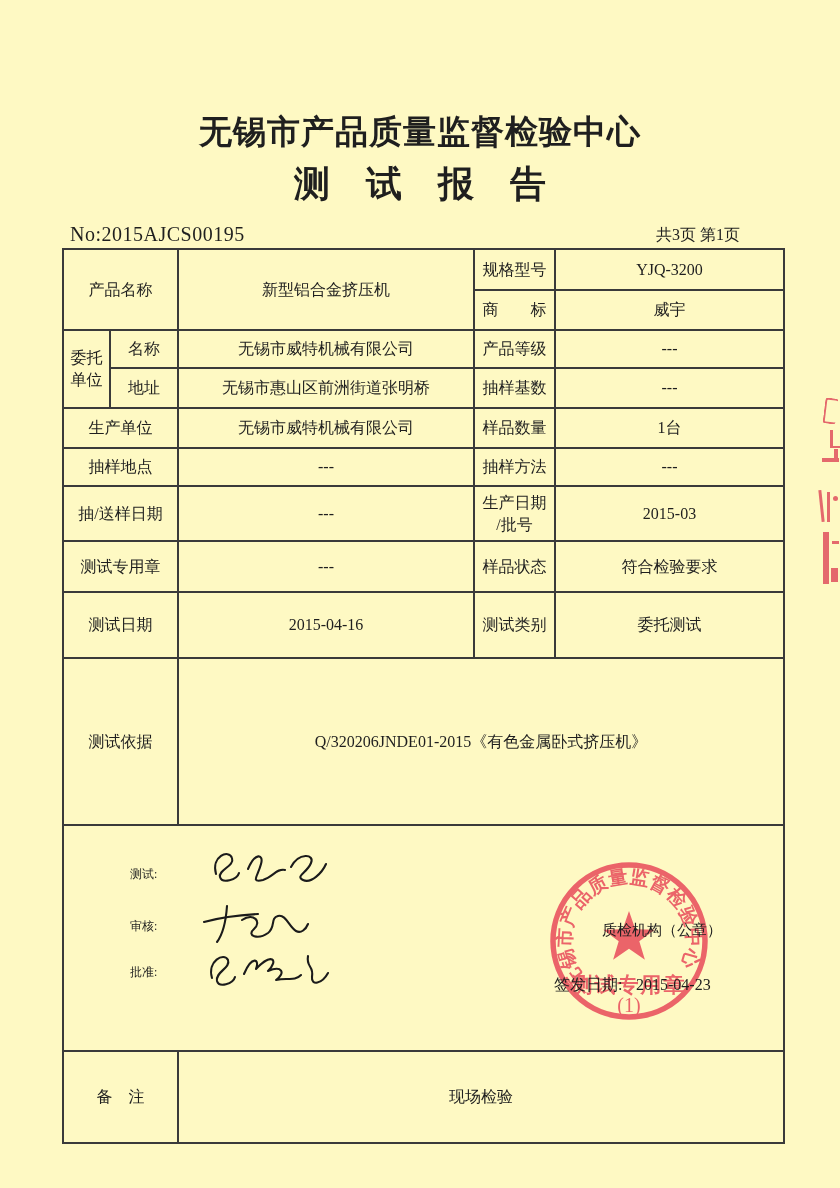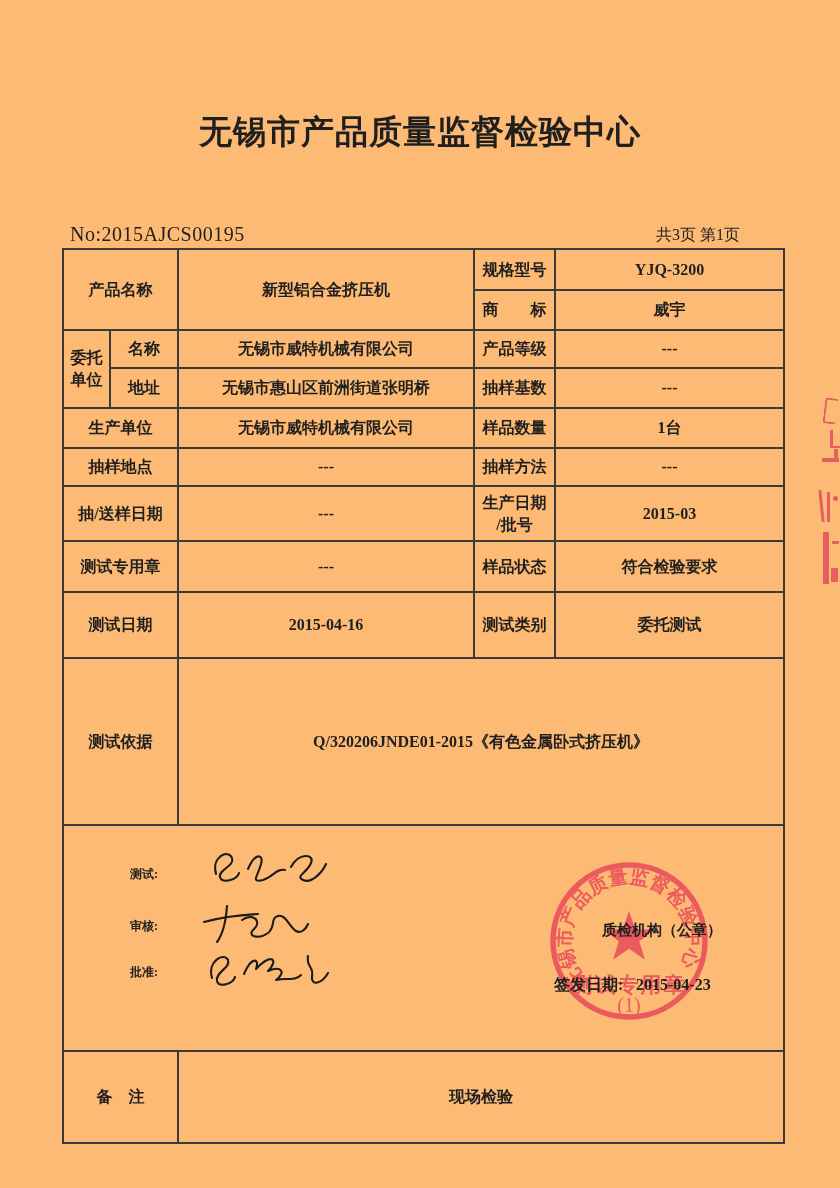--- a/index.html
+++ b/index.html
@@ -1,18 +1,18 @@
 <!DOCTYPE html>
 <html><head>
 <meta charset="utf-8">
 <style>
   html,body{margin:0;padding:0;background:#e9e9e9;}
   .page{
     position:relative;width:840px;height:1188px;margin:0 auto;
-    background:#fdba74;overflow:hidden;
+    background:#fef9c3;overflow:hidden;
     font-family:"Liberation Serif","DejaVu Serif",serif;
     color:#1f1f1f;
   }
   
   .title{
     position:absolute;top:110px;left:0;width:840px;
     text-align:center;font-size:33px;font-weight:bold;letter-spacing:1px;
   }
   .subtitle{
     position:absolute;top:160px;left:0;width:840px;
@@ -28,21 +28,20 @@
   
   table.report{
     position:absolute;left:62px;top:248px;width:721px;
     border-collapse:collapse;table-layout:fixed;
   }
   table.report td{
     border:2px solid #3a3a3a;
     text-align:center;vertical-align:middle;
     font-size:16px;padding:4px;line-height:1.35;
     white-space:pre-line;
-    font-weight:bold;
   }
   tr.h41{height:41px}tr.h40{height:40px}tr.h38{height:38px}
   tr.h55{height:55px}tr.h51{height:51px}tr.h50{height:66px}
   tr.h167{height:167px}tr.h183{height:183px}tr.h80{height:92px}
   td.left-val{text-align:left;padding-left:12px;border-radius:26px;}
   td.sig-cell{position:relative;}
   
   .sig-label{position:absolute;font-size:12px;}
   .sig-svg{position:absolute;}
   .sig-svg path{stroke:#1b1b1b;stroke-width:2.1;fill:none;
@@ -58,20 +57,21 @@
   
   .bleed{position:absolute;z-index:2;opacity:.85;}
   .bleed .mk{position:absolute;}
 </style>
 </head>
 <body>
 
 <div class="page">
 
   <div class="title">无锡市产品质量监督检验中心</div>
+  <div class="subtitle">测试报告</div>
   <div class="report-no">No:2015AJCS00195</div>
   <div class="page-info">共3页 第1页</div>
 
   <table class="report">
     <colgroup>
       <col style="width:47px">
         <col style="width:68px">
         <col style="width:296px">
       <col style="width:81px">
         <col style="width:229px">

